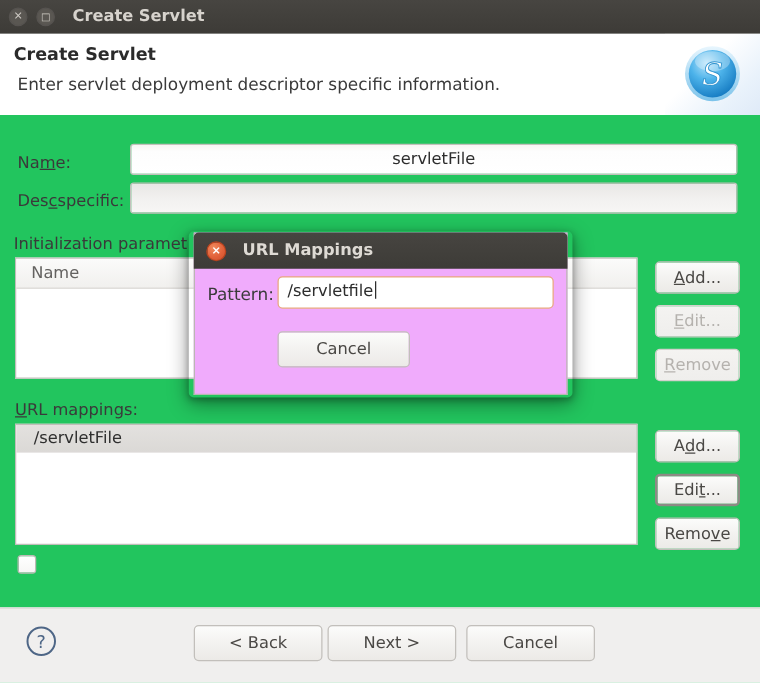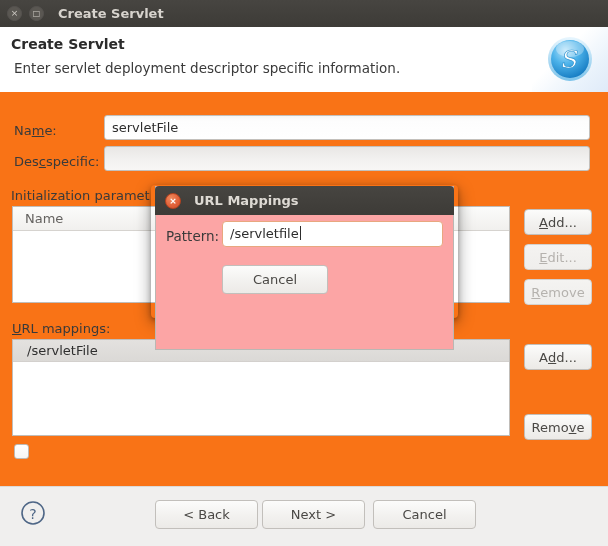--- a/index.html
+++ b/index.html
@@ -85,21 +85,21 @@
     position: absolute;
     right: 14px; top: 8px;
     width: 48px; height: 48px;
   }
 
   
   .body {
     position: absolute;
     left: 0; top: 92px;
     width: 608px; height: 394px;
-    background: #f97316;
+    background: #22c55e;
   }
   .lbl {
     position: absolute;
     font-size: 13px;
     color: #3a3a3a;
     white-space: nowrap;
   }
   .lbl u { text-decoration: underline; }
 
   .field {
@@ -213,22 +213,22 @@
   .modal-shadow {
     position: absolute;
     left: 151px; top: 185px;
     width: 307px; height: 133px;
     border-radius: 4px;
     box-shadow: 0 5px 16px rgba(0,0,0,0.40), 0 2px 5px rgba(0,0,0,0.25);
   }
   .modal {
     position: absolute;
     left: 155px; top: 186px;
-    width: 299px; height: 164px;
-    background: #fca5a5;
+    width: 299px; height: 130px;
+    background: #f0abfc;
     border: 1px solid #bab7b3;
     border-top: none;
     box-sizing: border-box;
     overflow: hidden;
   }
   .modal-titlebar {
     position: absolute;
     left: 155px; top: 186px;
     width: 299px; height: 29px;
     box-sizing: border-box;
@@ -319,21 +319,21 @@
       <ellipse cx="24" cy="14" rx="14" ry="8" fill="#ffffff" opacity="0.30"></ellipse>
       <text x="24" y="33" text-anchor="middle" font-family="DejaVu Serif, serif" font-size="25" font-style="italic" fill="#ffffff" stroke="#2f93cf" stroke-width="0.7">S</text>
     </svg>
   </div>
 
   <div class="body">
 
     <div class="lbl" style="left:14px; top:31px;">
       <span>Na</span><u>m</u><span>e:</span>
     </div>
-    <div class="field" style="left:104px; top:23px; width:486px;" placeholder="">servletFile</div>
+    <div class="field" style="left:104px; top:23px; width:486px;text-align:center;" placeholder="">servletFile</div>
 
     <div class="lbl" style="left:14px; top:62px;">
       <span>Des</span><u>c</u><span>specific:</span>
     </div>
     <div class="field empty" style="left:104px; top:54px; width:486px;" placeholder=""></div>
 
     <div class="lbl" style="left:11px; top:96px;">Initialization paramet</div>
     <div class="listbox" style="left:12px; top:114px; width:498px; height:97px;">
       <div class="col-head">Name</div>
     </div>
@@ -355,20 +355,25 @@
       <u>U</u><span>RL mappings:</span>
     </div>
     <div class="listbox" style="left:12px; top:247px; width:498px; height:97px;">
       <div class="list-row-selected">/servletFile</div>
     </div>
 
     <div class="btn" style="left:524px; top:252px; width:68px; height:26px;">
       <span>A</span>
         <u>d</u>
         <span>d...</span>
+    </div>
+    <div class="btn focused" style="left:524px; top:287px; width:68px; height:26px;">
+      <span>Edi</span>
+        <u>t</u>
+        <span>...</span>
     </div>
     <div class="btn" style="left:524px; top:322px; width:68px; height:26px;">
       <span>Remo</span>
         <u>v</u>
         <span>e</span>
     </div>
 
     <div class="cb-wrap">
       <div class="cb-box"></div>
     </div>

